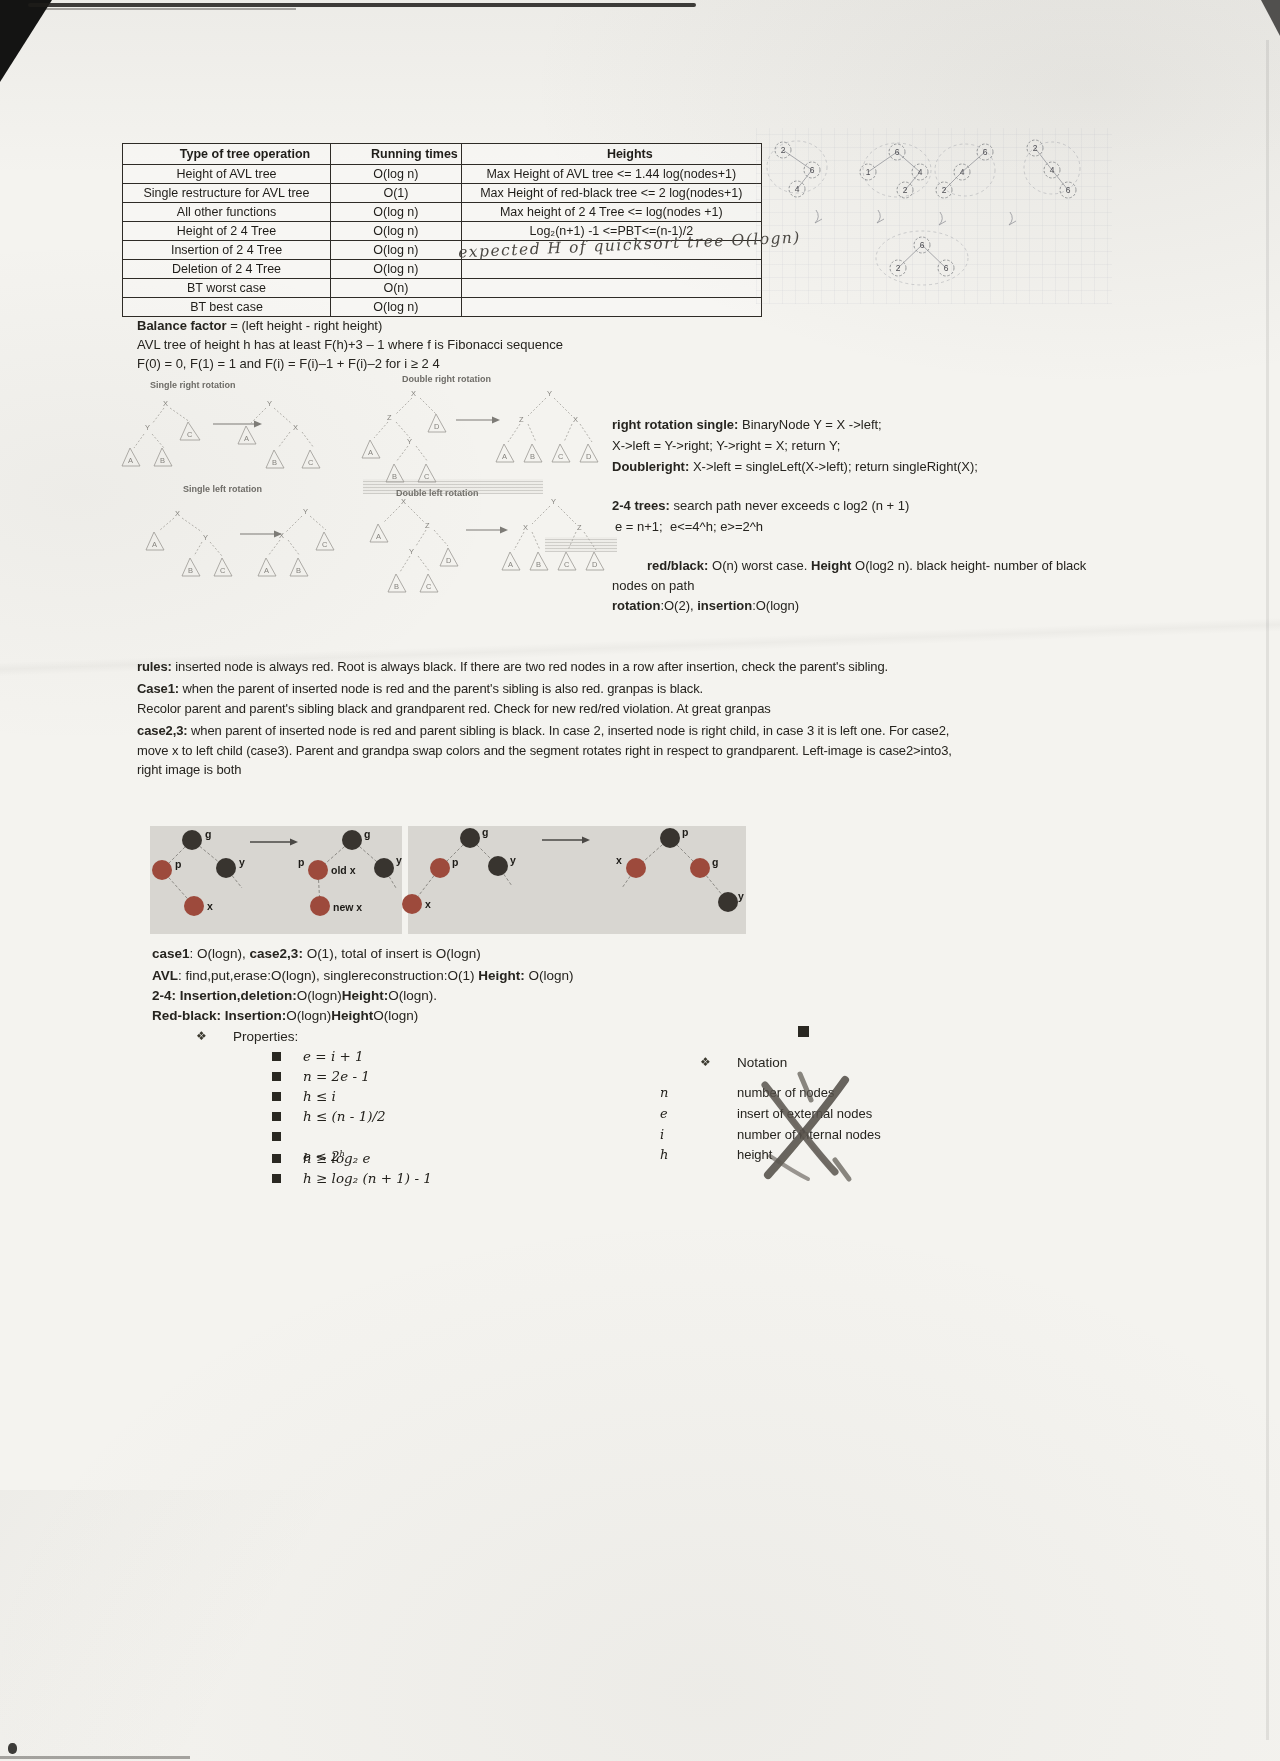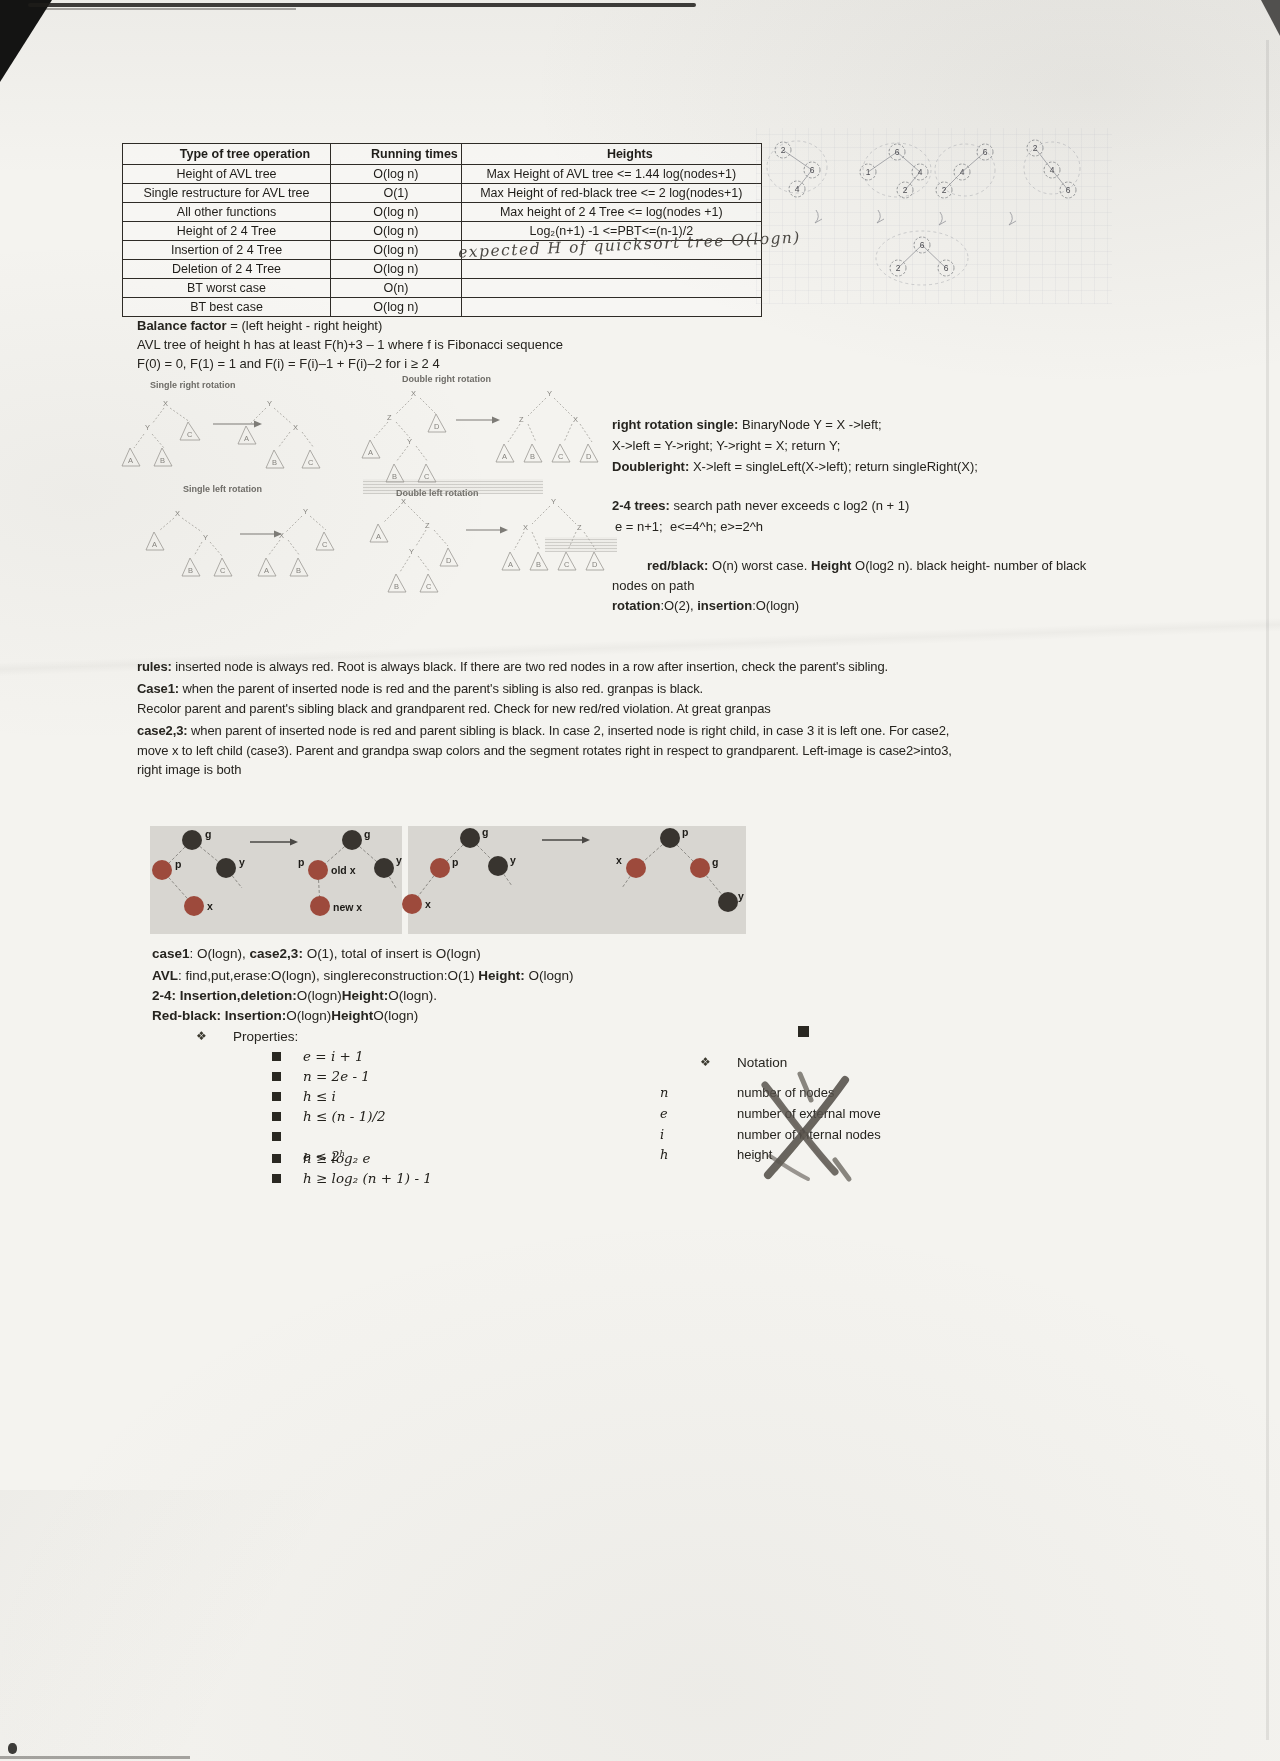--- a/index.html
+++ b/index.html
@@ -421,21 +421,21 @@
   <span class="sq" style="left:272px;top:1174px;"></span>
   <div class="frm" style="left:303px;top:1170px;">h ≥ log₂ (n + 1) - 1</div>
 
   <span class="sq" style="left:798px;top:1026px;width:11px;height:11px;"></span>
 
   <span class="dia" style="left:700px;top:1055px;">❖</span>
   <div class="ln f135" style="left:737px;top:1055px;">Notation</div>
   <span class="nsym" style="left:660px;top:1085px;">n</span>
   <div class="ndesc" style="left:737px;top:1085px;">number of nodes</div>
   <span class="nsym" style="left:660px;top:1106px;">e</span>
-  <div class="ndesc" style="left:737px;top:1106px;">number of external move</div>
+  <div class="ndesc" style="left:737px;top:1106px;">insert of external nodes</div>
   <span class="nsym" style="left:660px;top:1127px;">i</span>
   <div class="ndesc" style="left:737px;top:1127px;">number of internal nodes</div>
   <span class="nsym" style="left:660px;top:1147px;">h</span>
   <div class="ndesc" style="left:737px;top:1147px;">height</div>
 
   <svg style="left:740px;top:1060px;" width="140" height="130" viewBox="0 0 140 130">
     <path d="M25 25 C 45 50, 70 85, 95 112" stroke="#4f4a44" stroke-width="7" fill="none" stroke-linecap="round" opacity=".8"></path>
     <path d="M105 20 C 80 55, 50 90, 28 115" stroke="#4f4a44" stroke-width="8" fill="none" stroke-linecap="round" opacity=".85"></path>
     <path d="M60 14 L 71 40" stroke="#5a554e" stroke-width="5" fill="none" stroke-linecap="round" opacity=".7"></path>
     <path d="M95 100 L 109 119" stroke="#5a554e" stroke-width="5" fill="none" stroke-linecap="round" opacity=".7"></path>

